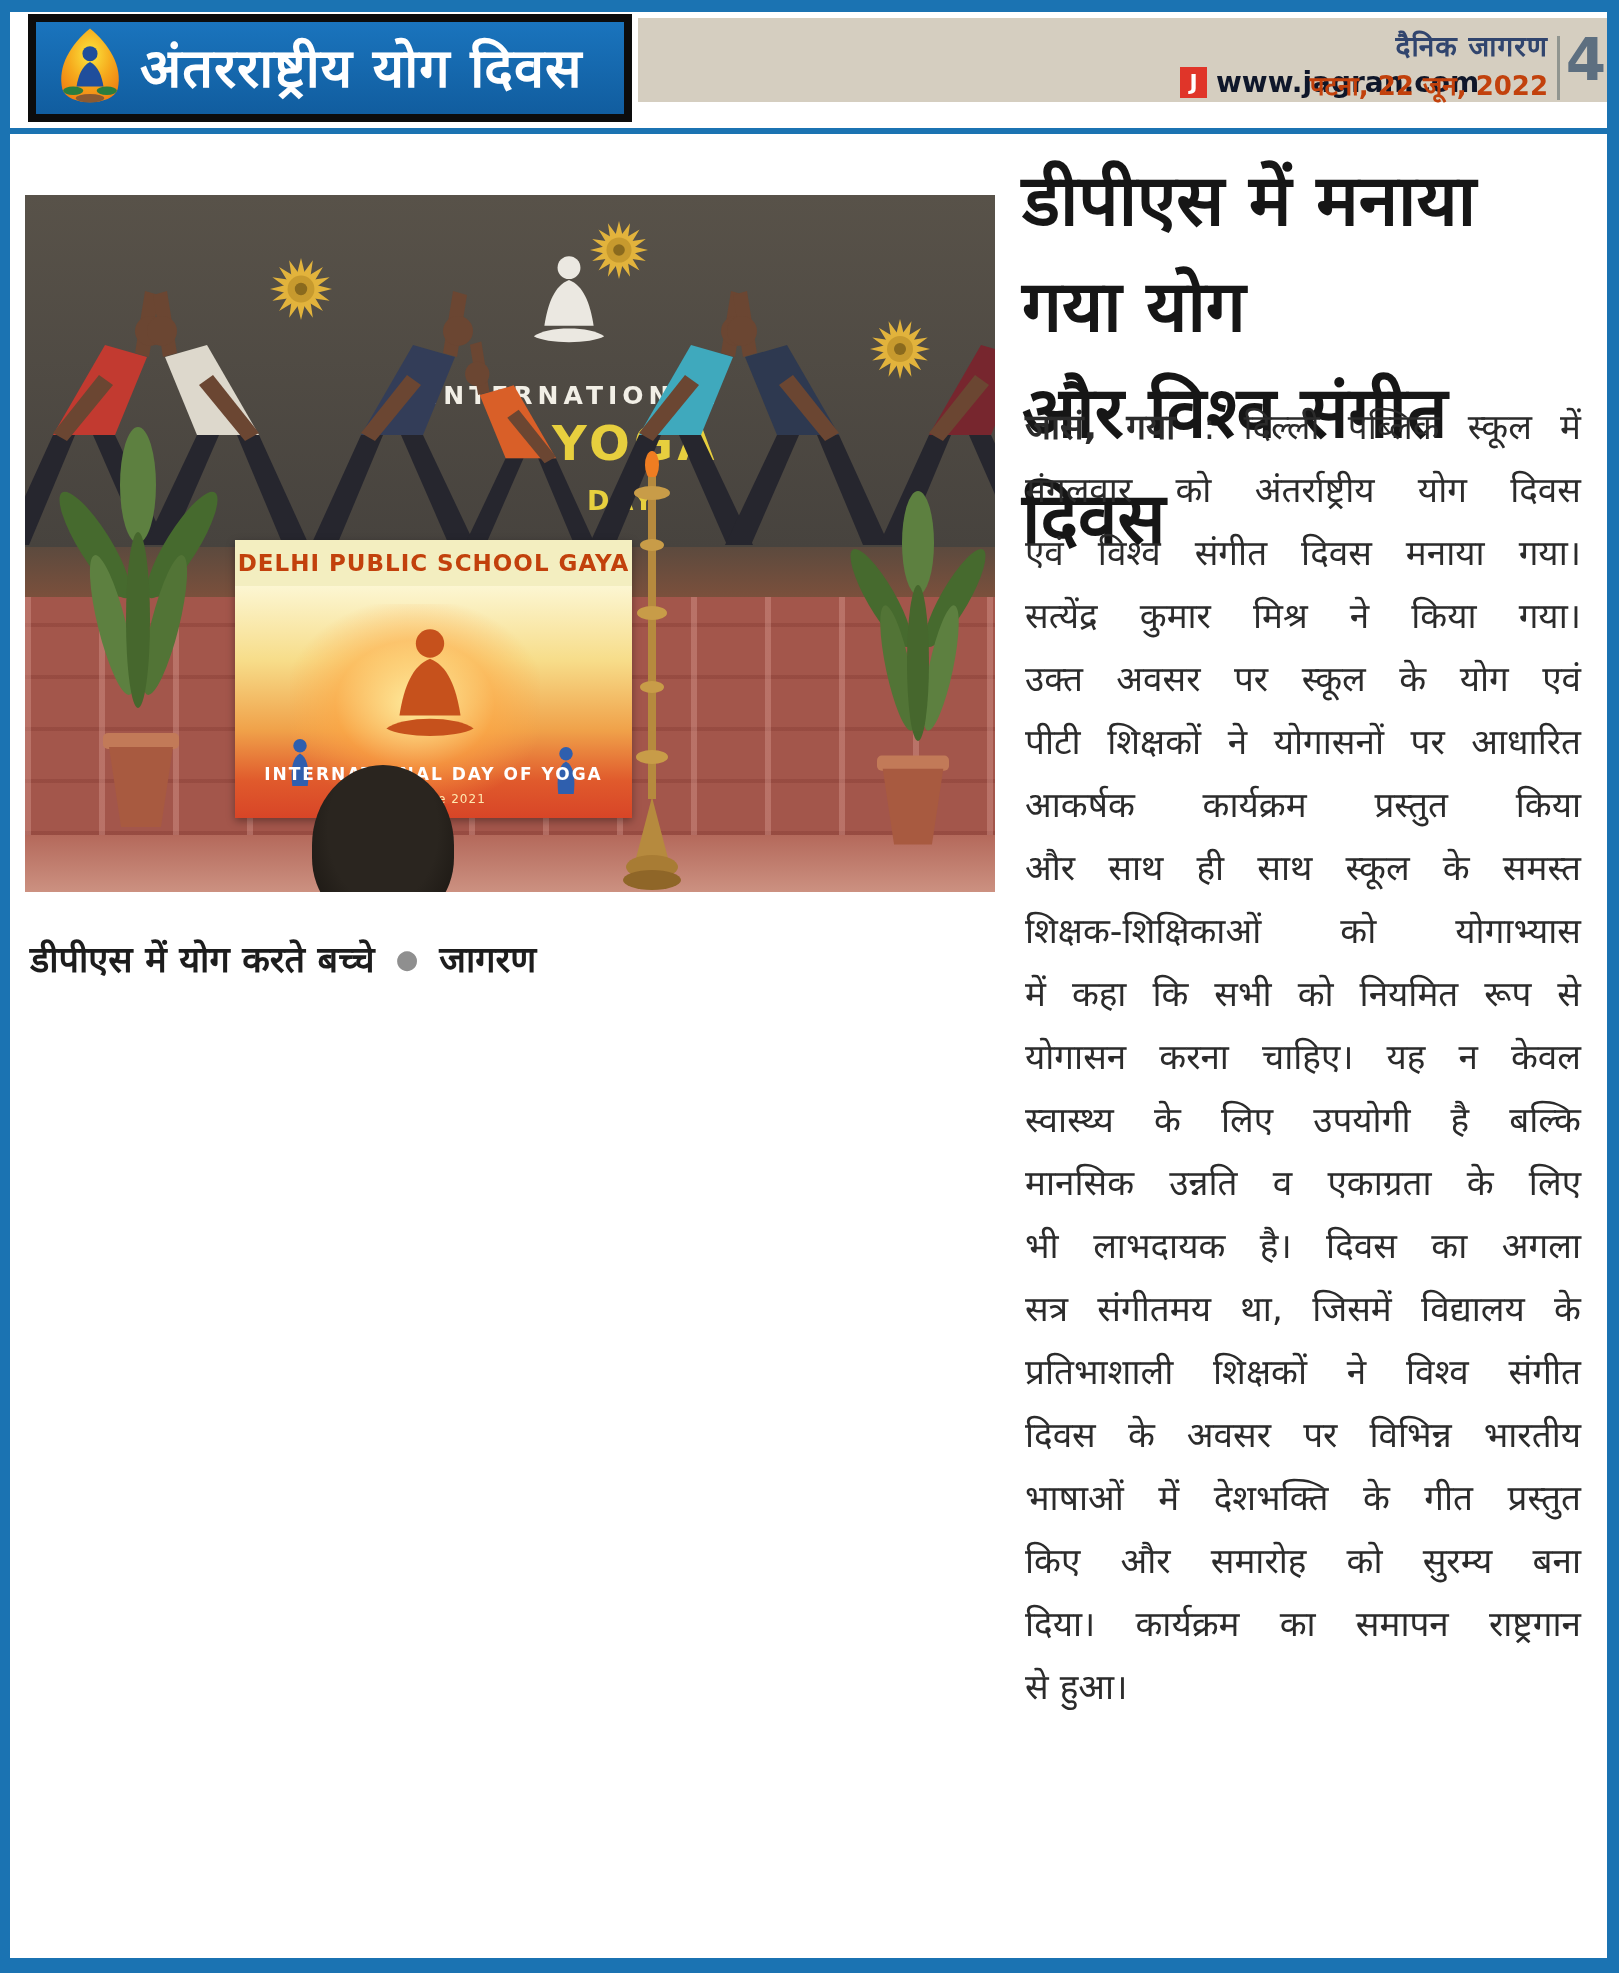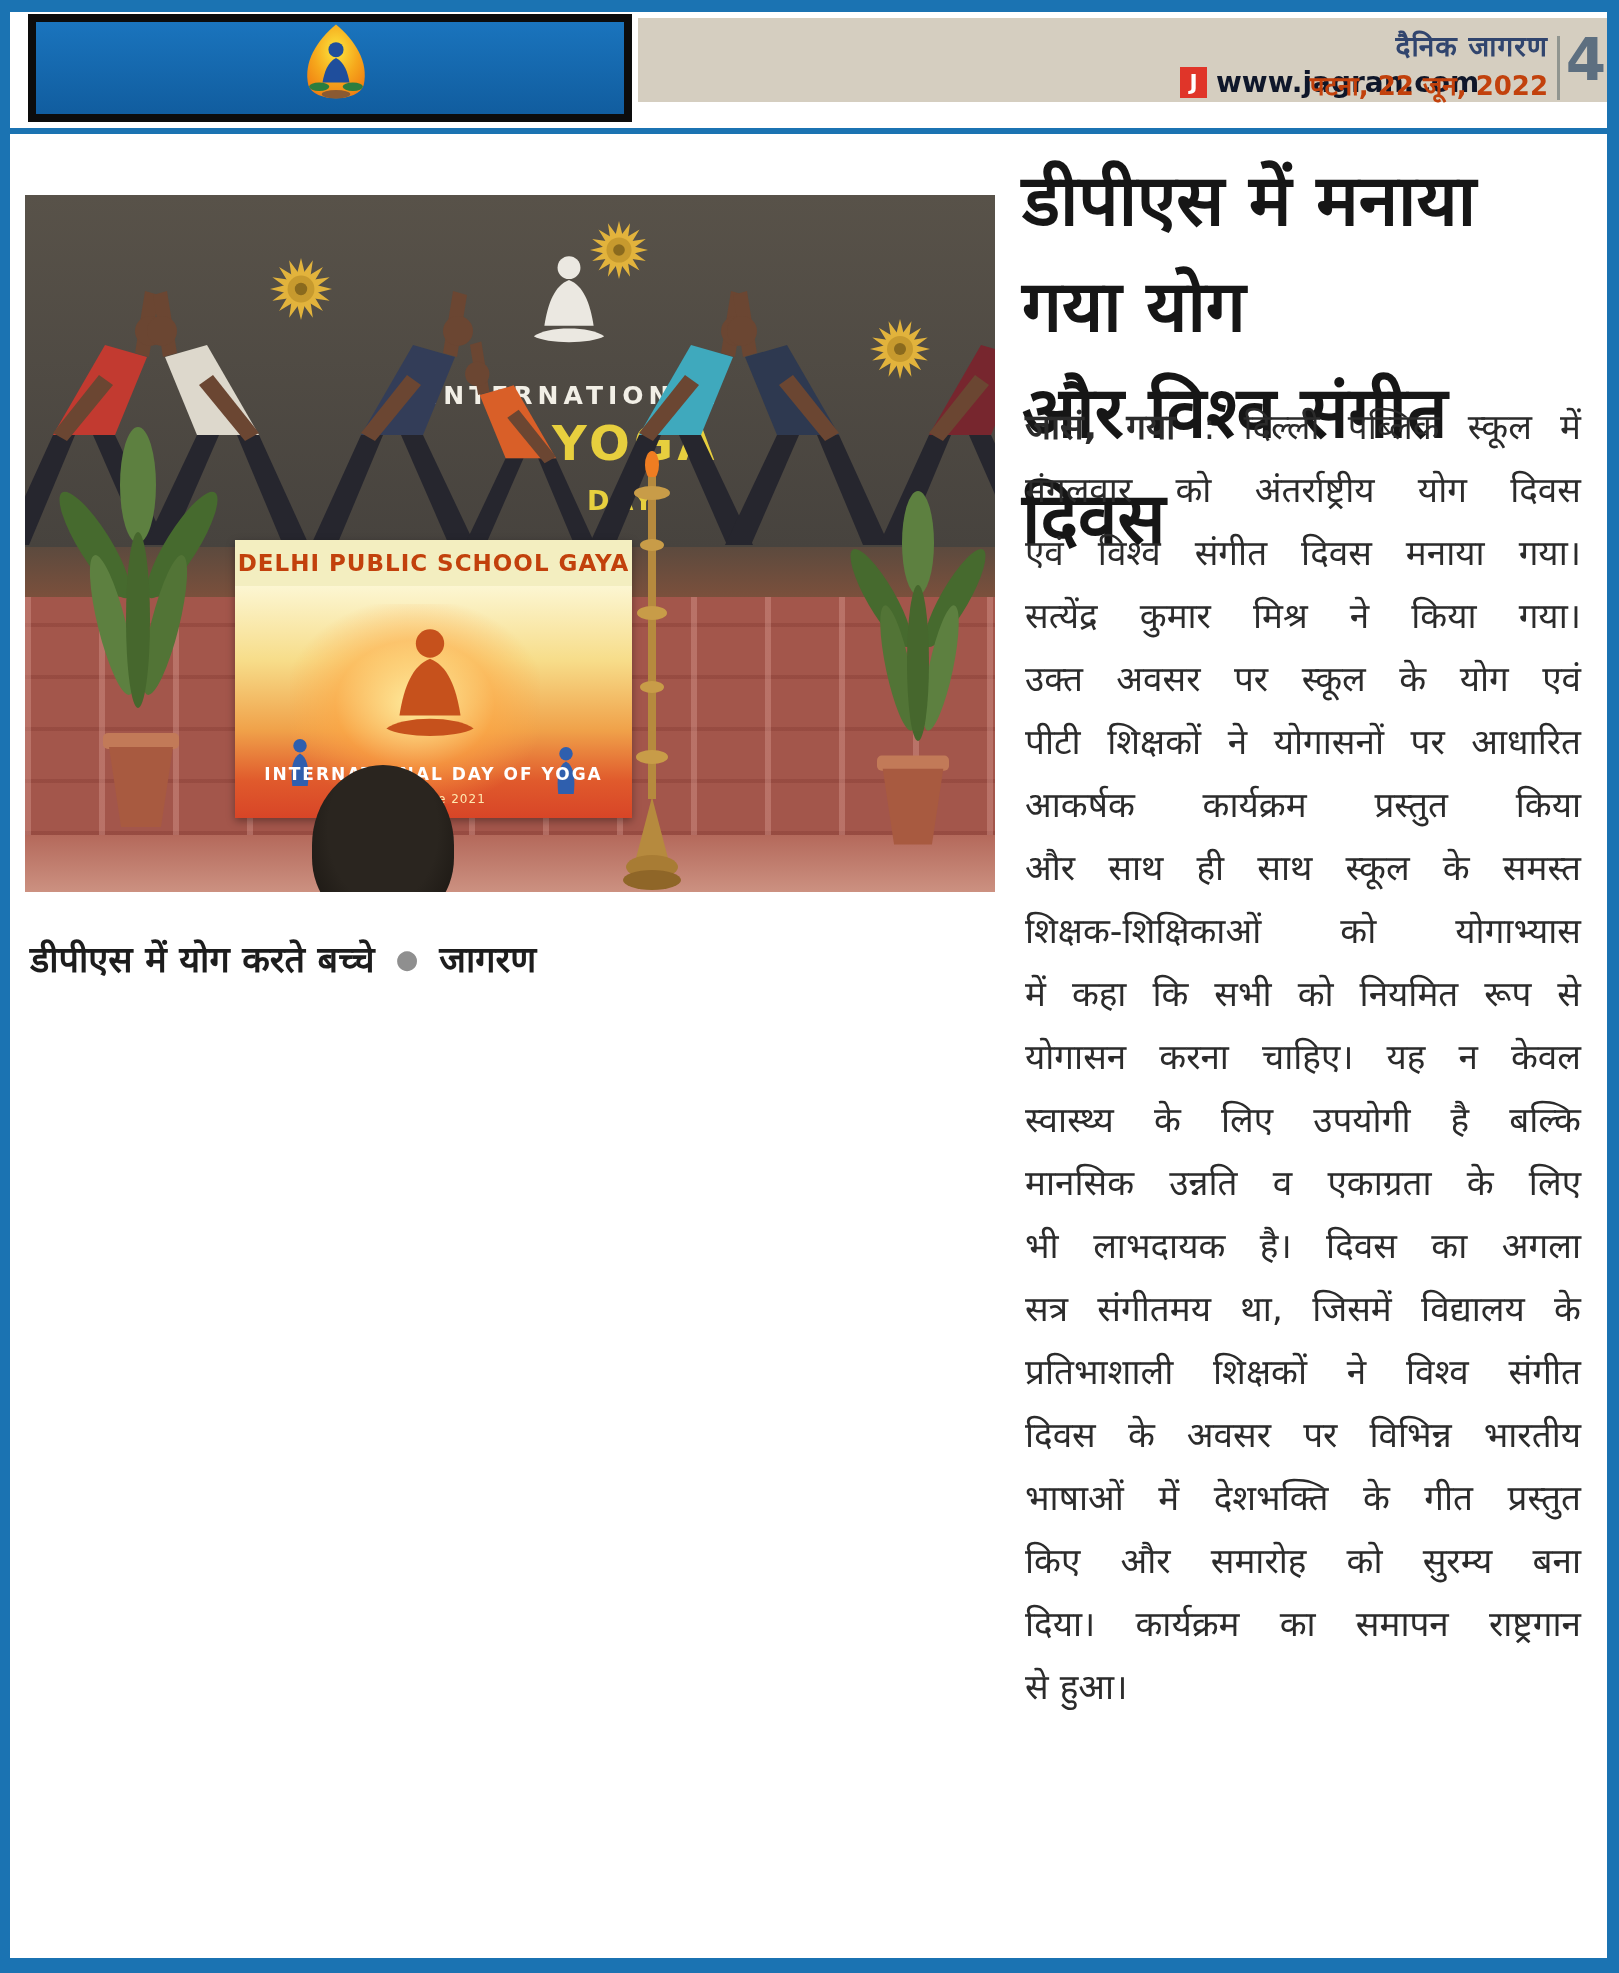--- a/index.html
+++ b/index.html
@@ -11,21 +11,21 @@
   .edge{position:absolute;background:#1b73b2;}
   .edge.top{left:0;top:0;width:1619px;height:12px;}
   .edge.left{left:0;top:0;width:10px;height:1973px;}
   .edge.right{right:0;top:0;width:12px;height:1973px;}
   .edge.bottom{left:0;bottom:0;width:1619px;height:15px;}
   .blue-rule{position:absolute;left:10px;top:128px;width:1597px;height:6px;background:#1b73b2;}
 
   
   .strip-beige{position:absolute;left:638px;top:18px;width:969px;height:84px;background:#d5cec0;}
   .banner-frame{position:absolute;left:28px;top:14px;width:604px;height:108px;background:#0c0c0c;padding:8px;box-sizing:border-box;}
-  .banner-inner{width:100%;height:100%;background:linear-gradient(180deg,#1a74bd,#115d9f);display:flex;align-items:center;gap:20px;padding-left:12px;box-sizing:border-box;flex-direction:column;}
+  .banner-inner{width:100%;height:100%;background:linear-gradient(180deg,#1a74bd,#115d9f);display:flex;align-items:center;gap:8px;padding-left:12px;box-sizing:border-box;}
   .yoga-logo{width:84px;height:84px;flex:0 0 auto;}
   .banner-title{font-size:54px;font-weight:700;color:#ffffff;letter-spacing:1px;padding-bottom:4px;white-space:nowrap;}
 
   .site{position:absolute;left:1180px;top:64px;height:36px;display:flex;align-items:center;gap:9px;}
   .j-badge{width:27px;height:31px;background:#e03529;color:#fff;font-weight:700;font-size:22px;display:grid;place-items:center;}
   .site-url{font-size:28px;font-weight:700;color:#0f172a;}
   .masthead{position:absolute;left:1300px;top:26px;width:248px;text-align:right;}
   .m-name{font-size:28px;font-weight:700;color:#31456e;letter-spacing:1px;}
   .m-edition{font-size:26px;font-weight:600;color:#c2410c;margin-top:3px;}
   .head-divider{position:absolute;left:1557px;top:36px;width:3px;height:64px;background:#90958f;}

